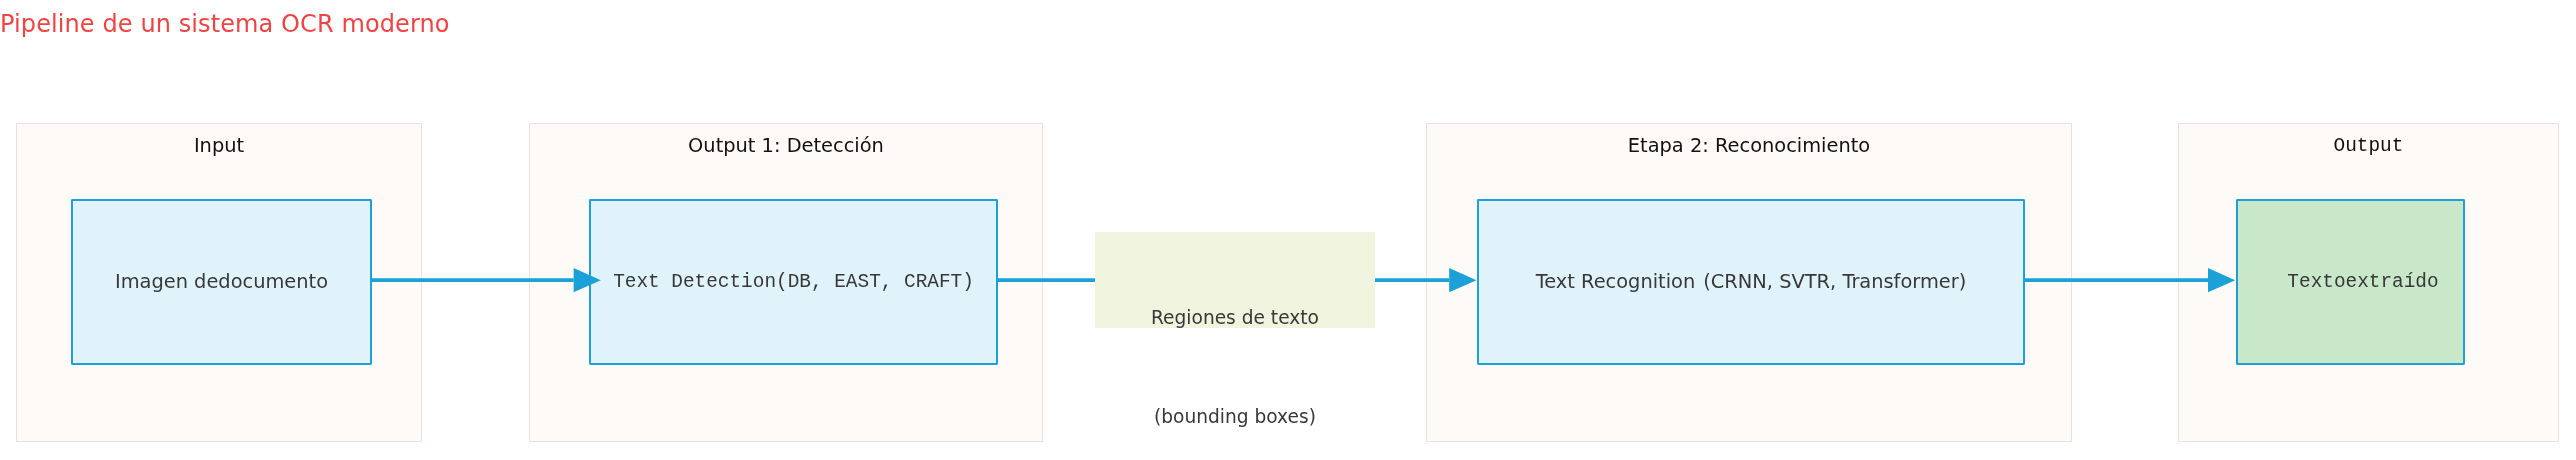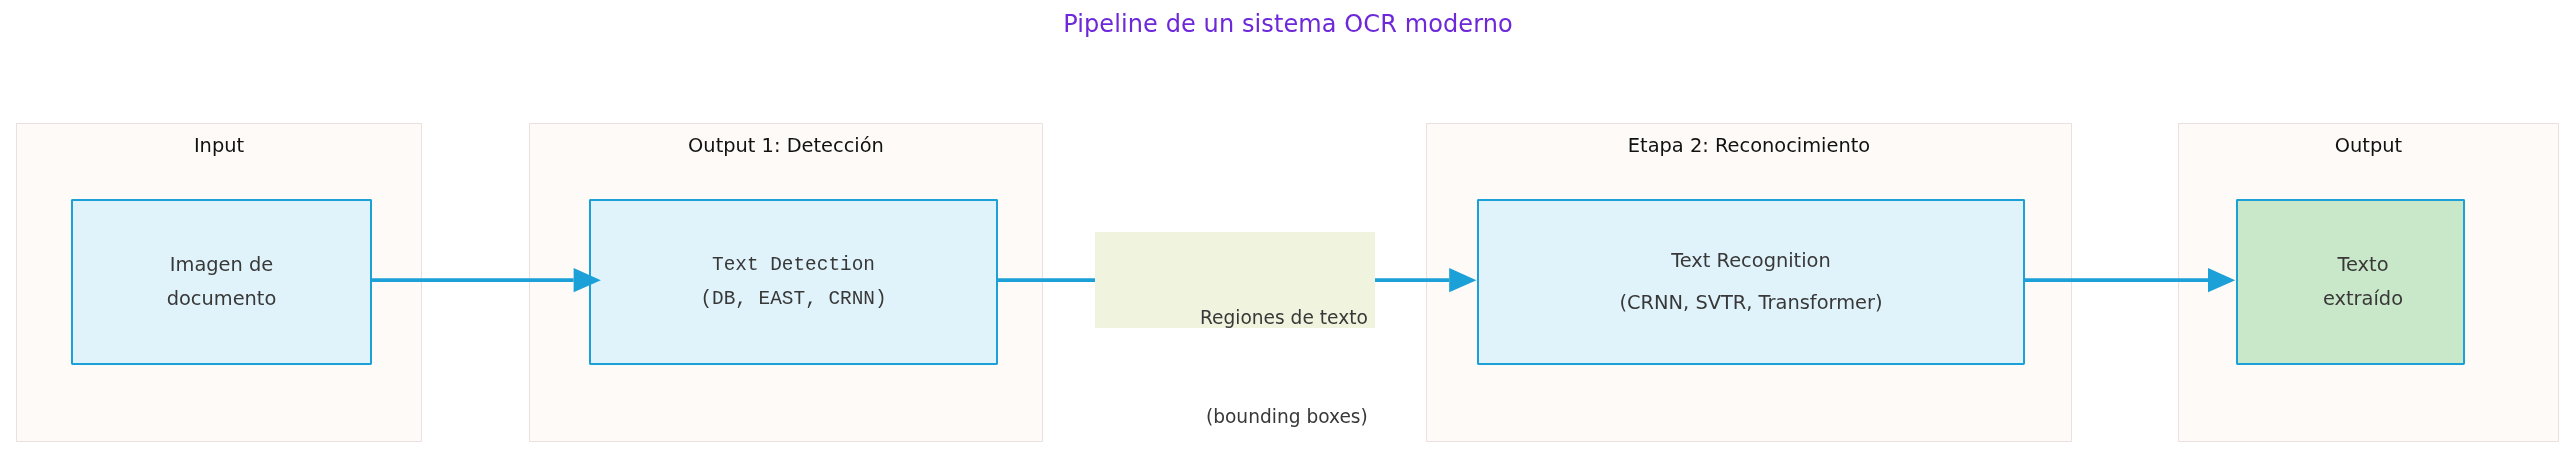--- a/index.html
+++ b/index.html
@@ -18,24 +18,23 @@
     background: #ffffff;
     overflow: hidden;
   }
 
   
   #diagram-title {
     position: absolute;
     left: 0;
     top: 10px;
     width: 2576px;
-    text-align: center;
     font-size: 24px;
     line-height: 29px;
-    color: #6d28d9;
+    color: #ef4444;
     font-weight: 400;
     letter-spacing: 0.1px;
     white-space: pre;
   }
 
   
   .cluster {
     position: absolute;
     box-sizing: border-box;
     background: #fdfaf7;
@@ -54,21 +53,20 @@
     white-space: pre;
   }
 
   
   .node {
     position: absolute;
     box-sizing: border-box;
     border: 2.2px solid #1ba0d8;
     border-radius: 1.4px;
     display: flex;
-    flex-direction: column;
     align-items: center;
     justify-content: center;
     color: #383838;
     font-size: 19.4px;
     line-height: 34px;
     text-align: left;
     white-space: pre;
   }
   .node.blue  { background: #e0f3fb; }
   .node.green { background: #c9e7c9; }
@@ -116,33 +114,33 @@
     <div class="node blue" style="position:absolute; left:54px; top:75px; width:301px; height:166px;">
       <span class="line">Imagen de</span>
       <span class="line">documento</span>
     </div>
   </div>
 
   <div class="cluster" style="left:529px; top:123px; width:514px; height:319px;">
     <div class="cluster-label">Output 1: Detección</div>
     <div class="node blue" style="position:absolute; left:59px; top:75px; width:409px; height:166px;font-family:Liberation Mono, monospace;">
       <span class="line">Text Detection</span>
-      <span class="line">(DB, EAST, CRNN)</span>
+      <span class="line">(DB, EAST, CRAFT)</span>
     </div>
   </div>
 
   <div class="cluster" style="left:1426px; top:123px; width:646px; height:319px;">
     <div class="cluster-label">Etapa 2: Reconocimiento</div>
     <div class="node blue" style="position:absolute; left:50px; top:75px; width:548px; height:166px;gap:8px;">
       <span class="line">Text Recognition</span>
       <span class="line">(CRNN, SVTR, Transformer)</span>
     </div>
   </div>
 
-  <div class="cluster" style="left:2178px; top:123px; width:381px; height:319px;">
+  <div class="cluster" style="left:2178px; top:123px; width:381px; height:319px;font-family:Liberation Mono, monospace;">
     <div class="cluster-label">Output</div>
     <div class="node green" style="position:absolute; left:57px; top:75px; width:229px; height:166px;padding-left:25px;">
       <span class="line">Texto</span>
       <span class="line">extraído</span>
     </div>
   </div>
 
   <svg class="edge-svg" viewBox="0 0 3594 642">
 
     <g>
@@ -154,19 +152,19 @@
       <path class="edge-path" d="M 1390 391 L 2022 391"></path>
       <polygon class="edge-head" points="2022,374 2060,391 2022,408"></polygon>
     </g>
 
     <g>
       <path class="edge-path" d="M 2825 391 L 3081 391"></path>
       <polygon class="edge-head" points="3081,374 3119,391 3081,408"></polygon>
     </g>
   </svg>
 
-  <div class="edge-label" style="left:1095px; top:232px; width:280px; height:96px;text-align:right;">
+  <div class="edge-label" style="left:1095px; top:232px; width:280px; height:96px;">
     <span class="line">Regiones de texto</span>
     <span class="line">(bounding boxes)</span>
   </div>
 
 </div>
 
 
 </body></html>

